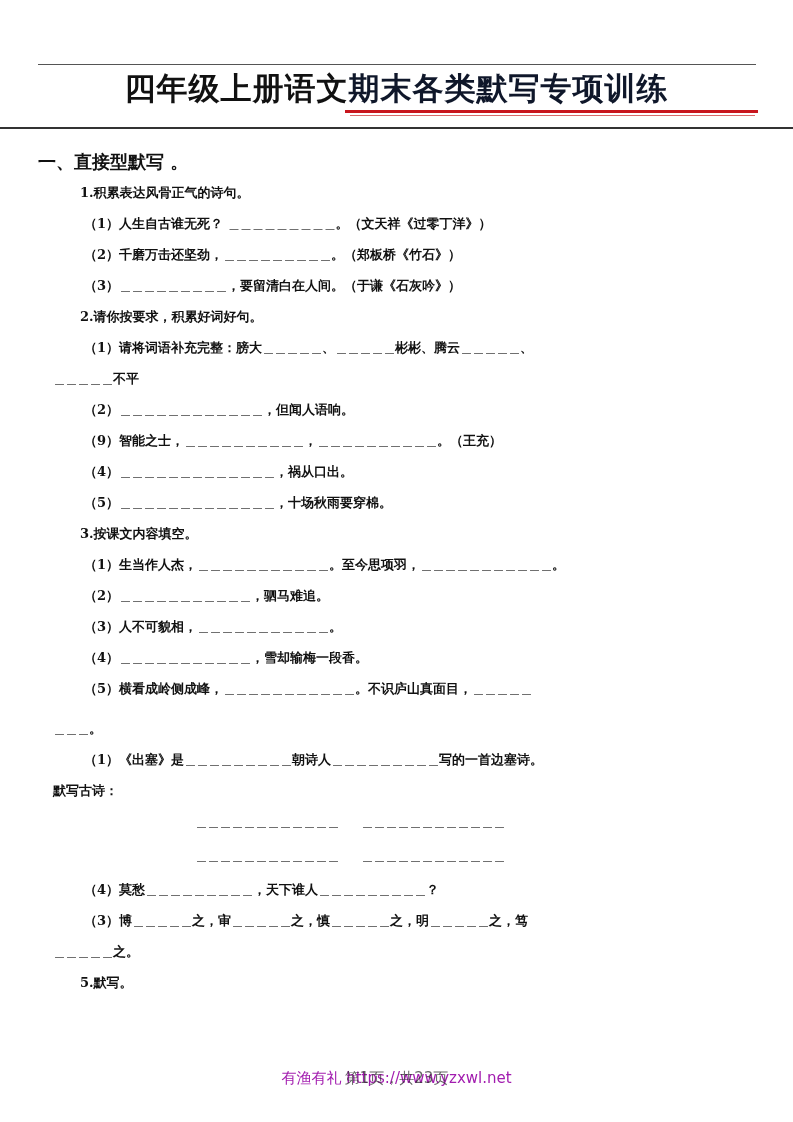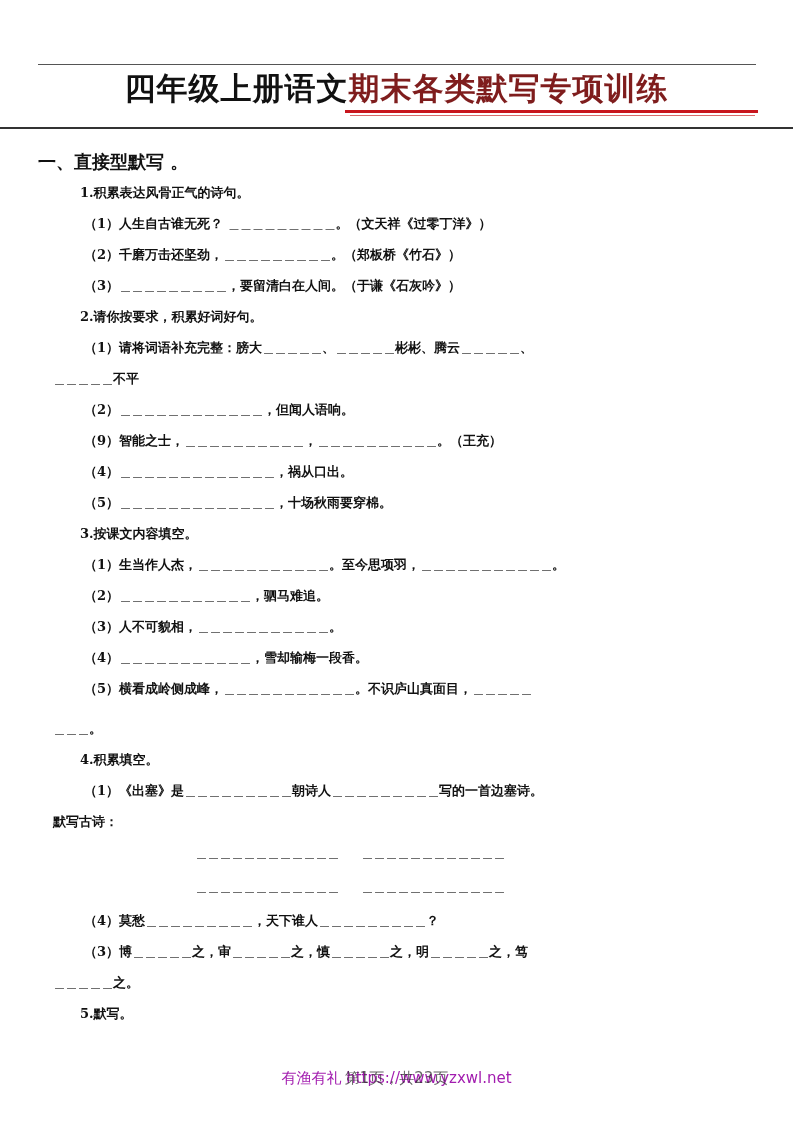--- a/index.html
+++ b/index.html
@@ -8,21 +8,21 @@
     font-family: "DejaVu Serif", "Liberation Serif", serif;
     color: #111;
   }
   .top-rule { position: absolute; left: 38px; top: 64px; width: 718px; height: 1px; background: #555; }
   .title {
     position: absolute; left: 0; top: 68px; width: 793px; text-align: center;
     font-size: 31px; font-weight: bold; letter-spacing: 1px; white-space: nowrap;
     font-family: "DejaVu Sans", "Liberation Sans", sans-serif;
   }
   .title .black { color: #111; }
-  .title .red { color: #7f1d1d; position: relative; }
+  .title .red { color: #0f172a; position: relative; }
   .red-underline { position: absolute; left: 345px; top: 110px; width: 413px; height: 3px; background: #c8151d; }
   .red-underline2 { position: absolute; left: 350px; top: 115px; width: 405px; height: 1px; background: #d86a6a; }
   .bottom-rule { position: absolute; left: 0; top: 127px; width: 793px; height: 2px; background: #333; }
 
   .content { position: absolute; left: 0; top: 146px; width: 703px; }
   .line {
     position: relative; height: 31px; line-height: 31px; font-size: 13px;
     white-space: nowrap; font-weight: bold;
   }
   .line.section { padding-left: 38px; font-size: 18px; }
@@ -66,21 +66,20 @@
     <div class="line item"><span>（9）智能之士，</span><span class="blank">＿＿＿＿＿＿＿＿＿＿</span><span>，</span><span class="blank">＿＿＿＿＿＿＿＿＿＿</span><span>。（王充）</span></div>
     <div class="line item"><span>（4）</span><span class="blank">＿＿＿＿＿＿＿＿＿＿＿＿＿</span><span>，祸从口出。</span></div>
     <div class="line item"><span>（5）</span><span class="blank">＿＿＿＿＿＿＿＿＿＿＿＿＿</span><span>，十场秋雨要穿棉。</span></div>
     <div class="line q"><span>3.按课文内容填空。</span></div>
     <div class="line item"><span>（1）生当作人杰，</span><span class="blank">＿＿＿＿＿＿＿＿＿＿＿</span><span>。至今思项羽，</span><span class="blank">＿＿＿＿＿＿＿＿＿＿＿</span><span>。</span></div>
     <div class="line item"><span>（2）</span><span class="blank">＿＿＿＿＿＿＿＿＿＿＿</span><span>，驷马难追。</span></div>
     <div class="line item"><span>（3）人不可貌相，</span><span class="blank">＿＿＿＿＿＿＿＿＿＿＿</span><span>。</span></div>
     <div class="line item"><span>（4）</span><span class="blank">＿＿＿＿＿＿＿＿＿＿＿</span><span>，雪却输梅一段香。</span></div>
     <div class="line item tall"><span>（5）横看成岭侧成峰，</span><span class="blank">＿＿＿＿＿＿＿＿＿＿＿</span><span>。不识庐山真面目，</span><span class="blank">＿＿＿＿＿</span></div>
     <div class="line cont"><span class="blank">＿＿＿</span><span>。</span></div>
-    <div class="line q"><span>4.积累填空。</span></div>
     <div class="line item"><span>（1）《出塞》是</span><span class="blank">＿＿＿＿＿＿＿＿＿</span><span>朝诗人</span><span class="blank">＿＿＿＿＿＿＿＿＿</span><span>写的一首边塞诗。</span></div>
     <div class="line cont"><span>默写古诗：</span></div>
     <div class="line poem"><span class="blank">＿＿＿＿＿＿＿＿＿＿＿＿</span><span class="blank">＿＿＿＿＿＿＿＿＿＿＿＿</span></div>
     <div class="line poem"><span class="blank">＿＿＿＿＿＿＿＿＿＿＿＿</span><span class="blank">＿＿＿＿＿＿＿＿＿＿＿＿</span></div>
     <div class="line item"><span>（4）莫愁</span><span class="blank">＿＿＿＿＿＿＿＿＿</span><span>，天下谁人</span><span class="blank">＿＿＿＿＿＿＿＿＿</span><span>？</span></div>
     <div class="line item"><span>（3）博</span><span class="blank">＿＿＿＿＿</span><span>之，审</span><span class="blank">＿＿＿＿＿</span><span>之，慎</span><span class="blank">＿＿＿＿＿</span><span>之，明</span><span class="blank">＿＿＿＿＿</span><span>之，笃</span></div>
     <div class="line cont"><span class="blank">＿＿＿＿＿</span><span>之。</span></div>
     <div class="line q"><span>5.默写。</span></div>
   </div>
 

